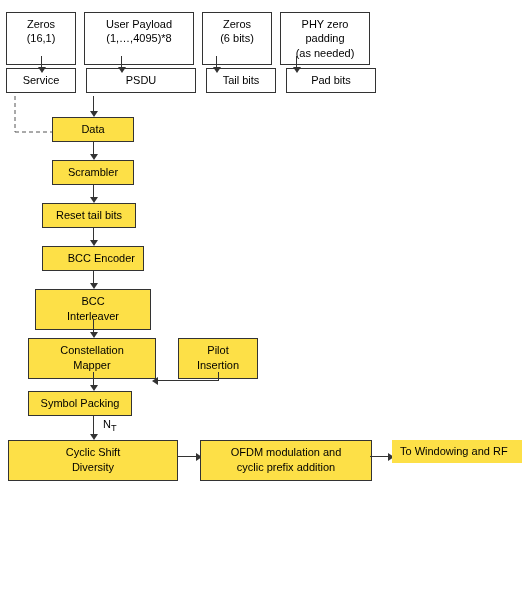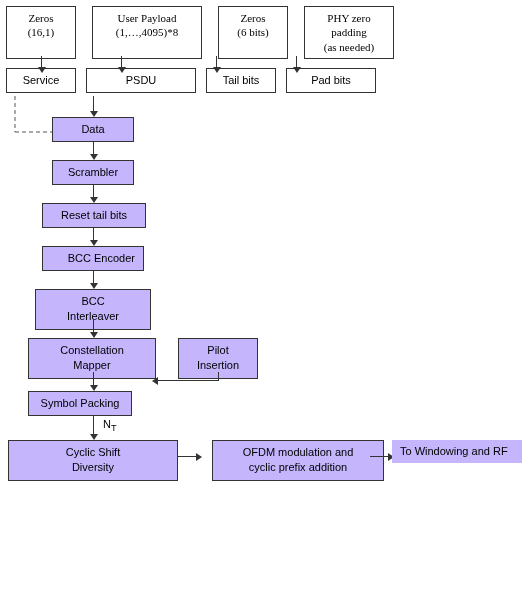--- a/index.html
+++ b/index.html
@@ -16,24 +16,23 @@
     .diagram {
       position: relative;
       width: 531px;
       height: 602px;
     }
 
     
     .header-row {
       display: flex;
       position: absolute;
-      top: 6px;
+      top: 12px;
       left: 6px;
-      gap: 16px;
-      font-family: Liberation Serif, serif;
+      gap: 8px;
     }
 
     .header-box {
       border: 1px solid #333;
       text-align: center;
       padding: 4px 6px;
       font-size: 11px;
       line-height: 1.3;
     }
 
@@ -62,21 +61,21 @@
     .data-box.service { width: 70px; }
     .data-box.psdu { width: 110px; }
     .data-box.tail { width: 70px; }
     .data-box.pad { width: 90px; }
 
     
     .flow-box {
       position: absolute;
       border: 1px solid #333;
       text-align: center;
-      background: #c4b5fd;
+      background: #fde047;
       font-size: 11px;
       padding: 4px 8px;
       line-height: 1.4;
     }
 
     
     .arrow {
       position: absolute;
       background: #333;
     }
@@ -168,21 +167,21 @@
   <div class="flow-box" style="left:52px;top:117px;width:82px;">Data</div>
 
   <div class="arrow arrow-v" style="left:93px;top:141px;height:14px;"></div>
   <div class="arrowhead-down" style="left:90px;top:154px;"></div>
 
   <div class="flow-box" style="left:52px;top:160px;width:82px;">Scrambler</div>
 
   <div class="arrow arrow-v" style="left:93px;top:184px;height:14px;"></div>
   <div class="arrowhead-down" style="left:90px;top:197px;"></div>
 
-  <div class="flow-box" style="left:42px;top:203px;width:104px;">Reset tail bits</div>
+  <div class="flow-box" style="left:42px;top:203px;width:94px;">Reset tail bits</div>
 
   <div class="arrow arrow-v" style="left:93px;top:227px;height:14px;"></div>
   <div class="arrowhead-down" style="left:90px;top:240px;"></div>
 
   <div class="flow-box" style="left:42px;top:246px;width:102px;text-align:right;">BCC Encoder</div>
 
   <div class="arrow arrow-v" style="left:93px;top:270px;height:14px;"></div>
   <div class="arrowhead-down" style="left:90px;top:283px;"></div>
 
   <div class="flow-box" style="left:35px;top:289px;width:116px;">BCC<br>Interleaver</div>
@@ -204,21 +203,21 @@
 
   <div class="label-nt" style="left:58px;top:418px;margin-left:45px;">N<sub>T</sub></div>
   <div class="arrow arrow-v" style="left:93px;top:415px;height:20px;"></div>
   <div class="arrowhead-down" style="left:90px;top:434px;"></div>
 
   <div class="flow-box" style="left:8px;top:440px;width:170px;">Cyclic Shift<br>Diversity</div>
 
   <div class="arrow arrow-h" style="left:178px;top:456px;width:20px;"></div>
   <div class="arrowhead-right" style="left:196px;top:453px;"></div>
 
-  <div class="flow-box" style="left:212px;top:440px;width:172px;">OFDM modulation and<br>cyclic prefix addition</div>
+  <div class="flow-box" style="left:200px;top:440px;width:172px;">OFDM modulation and<br>cyclic prefix addition</div>
 
   <div class="arrow arrow-h" style="left:370px;top:456px;width:20px;"></div>
   <div class="arrowhead-right" style="left:388px;top:453px;"></div>
 
   <div class="flow-box" style="left:392px;top:440px;width:130px;border:none;font-size:11px;text-align:left;">To Windowing and RF</div>
 
   <div class="arrow arrow-v" style="left:218px;top:372px;height:9px;"></div>
 
   <div class="arrow arrow-h" style="left:158px;top:380px;width:61px;"></div>
 

